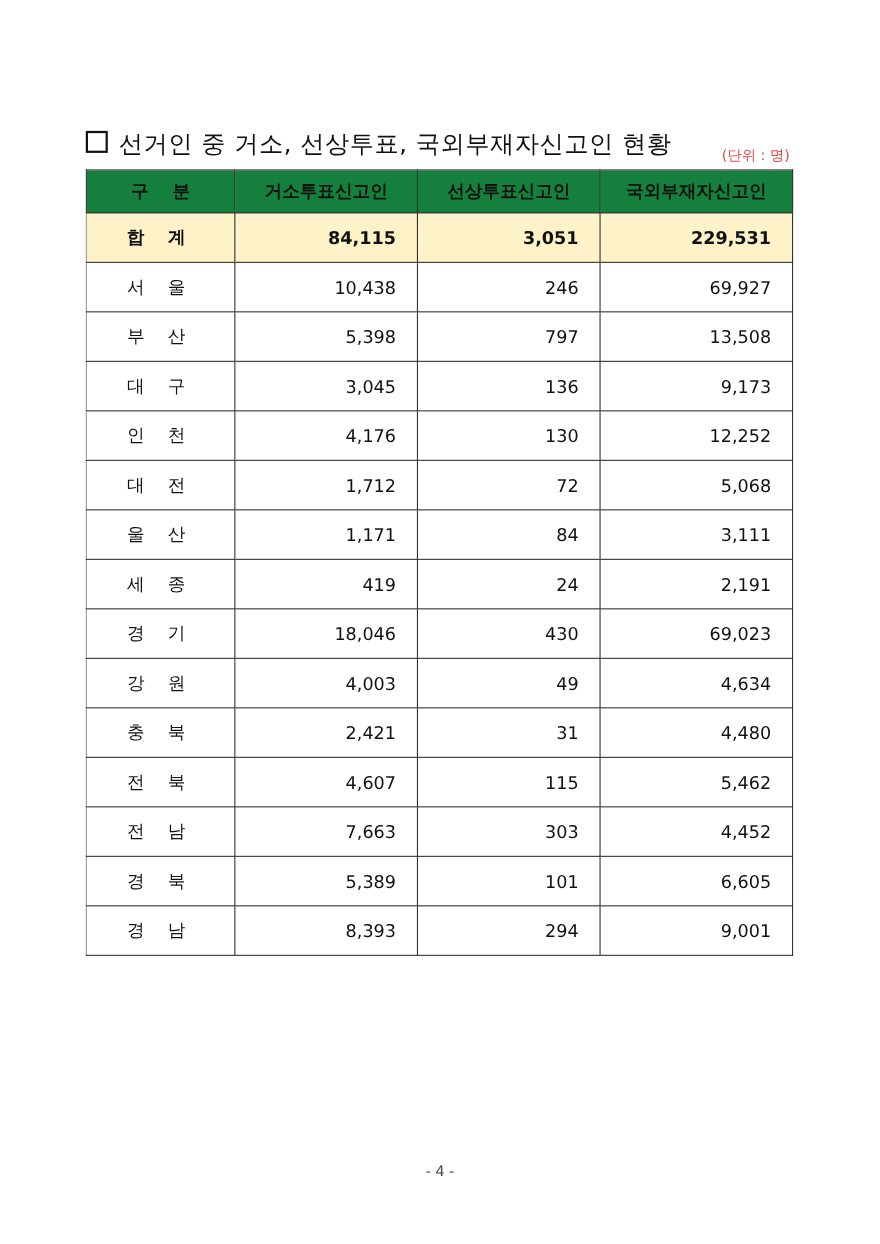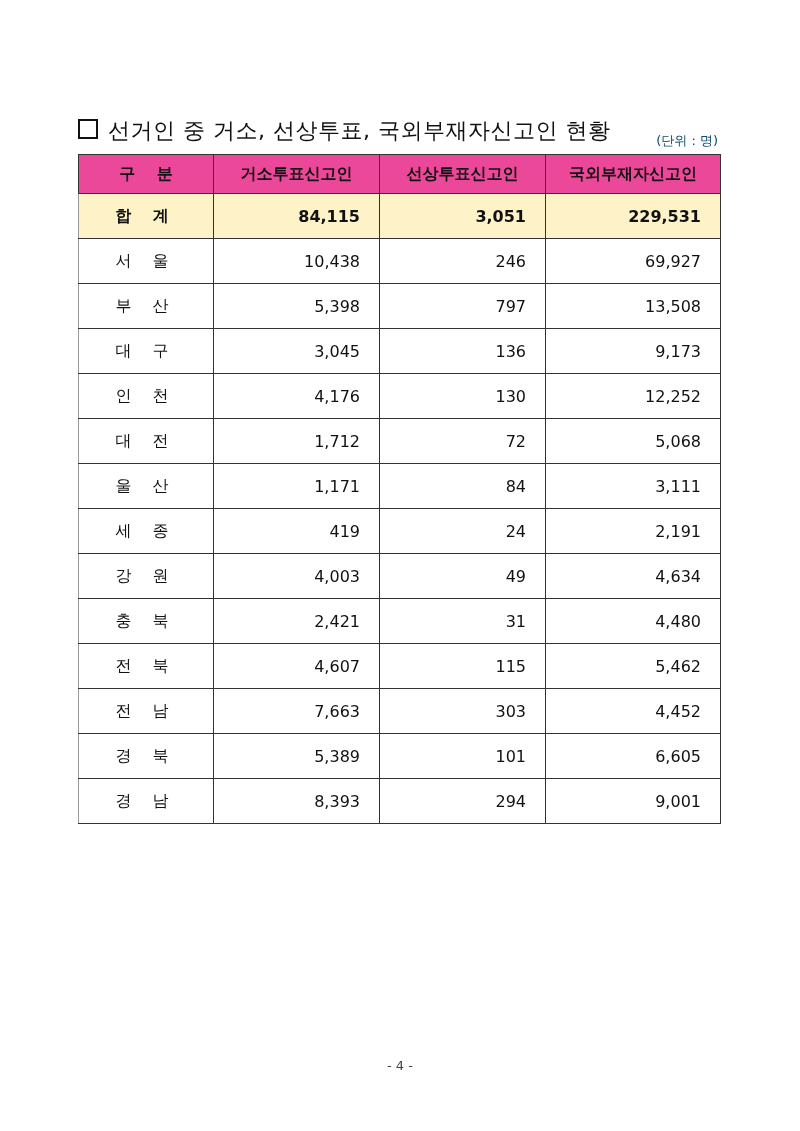--- a/index.html
+++ b/index.html
@@ -1,24 +1,24 @@
 <!DOCTYPE html>
 <html><head>
   <meta charset="utf-8">
   <style>
     html, body { margin: 0; padding: 0; background: #ffffff; }
     body { width: 800px; height: 1131px; position: relative; font-family: "DejaVu Sans", "Liberation Sans", sans-serif; color: #111; }
     .title-row { position: absolute; left: 78px; top: 116px; width: 642px; height: 36px; }
     .title { position: absolute; left: 0; top: 0; font-size: 22px; font-weight: normal; letter-spacing: 0.5px; white-space: nowrap; }
     .title .box { display: inline-block; width: 16px; height: 16px; border: 2px solid #111; margin-right: 10px; vertical-align: -1px; }
-    .unit { position: absolute; right: 2px; top: 16px; font-size: 13px; color: #0c4a6e; }
+    .unit { position: absolute; right: 2px; top: 16px; font-size: 13px; color: #ef4444; }
     table { position: absolute; left: 78px; top: 154px; width: 642px; border-collapse: collapse; table-layout: fixed; }
     col.c0 { width: 135px; } col.c1 { width: 166px; } col.c2 { width: 166px; } col.c3 { width: 175px; }
     th, td { border: 1px solid #333; height: 44px; padding: 0; font-size: 16px; }
-    thead th { background: #ec4899; font-weight: bold; text-align: center; height: 38px; }
+    thead th { background: #15803d; font-weight: bold; text-align: center; height: 38px; }
     tr.total td { background: #fdf2c8; font-weight: bold; }
     td.region { text-align: center; letter-spacing: 8px; padding-left: 0; }
     th.region-h { letter-spacing: 8px; padding-left: 8px; }
     td.num { text-align: right; padding-right: 19px; }
     tbody tr td:first-child { border-left: 1px solid #999; }
     .page-num { position: absolute; top: 1058px; left: 0; width: 800px; text-align: center; font-size: 13px; color: #444; }
   </style>
 </head>
 <body>
 
@@ -85,20 +85,26 @@
         <td class="num">84</td>
         <td class="num">3,111</td>
       </tr>
       <tr>
         <td class="region">세 종</td>
         <td class="num">419</td>
         <td class="num">24</td>
         <td class="num">2,191</td>
       </tr>
       <tr>
+        <td class="region">경 기</td>
+        <td class="num">18,046</td>
+        <td class="num">430</td>
+        <td class="num">69,023</td>
+      </tr>
+      <tr>
         <td class="region">강 원</td>
         <td class="num">4,003</td>
         <td class="num">49</td>
         <td class="num">4,634</td>
       </tr>
       <tr>
         <td class="region">충 북</td>
         <td class="num">2,421</td>
         <td class="num">31</td>
         <td class="num">4,480</td>

